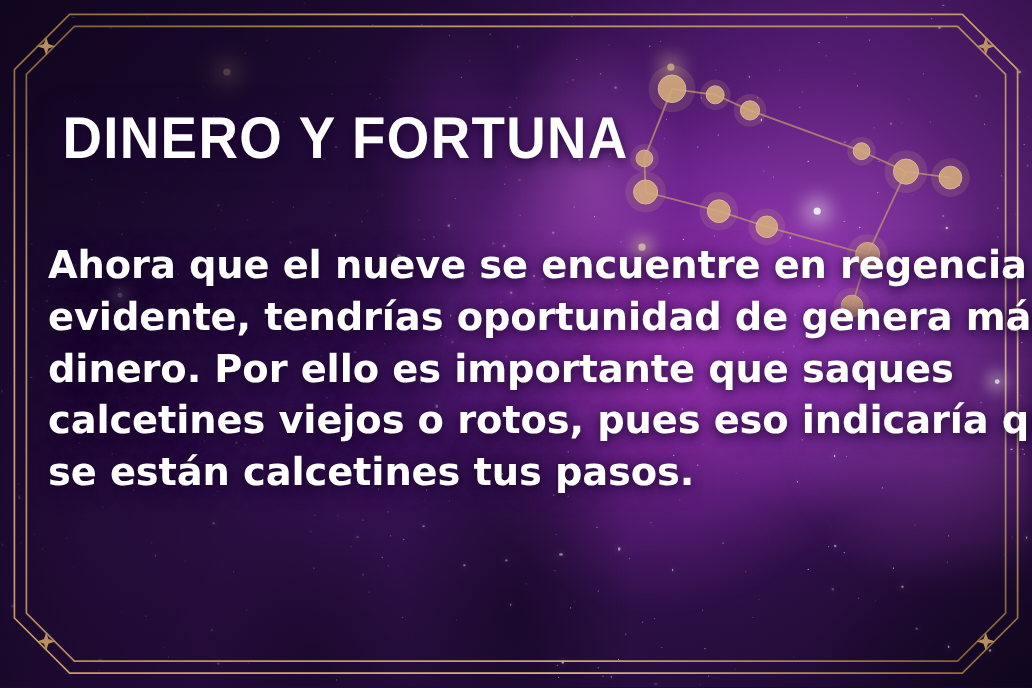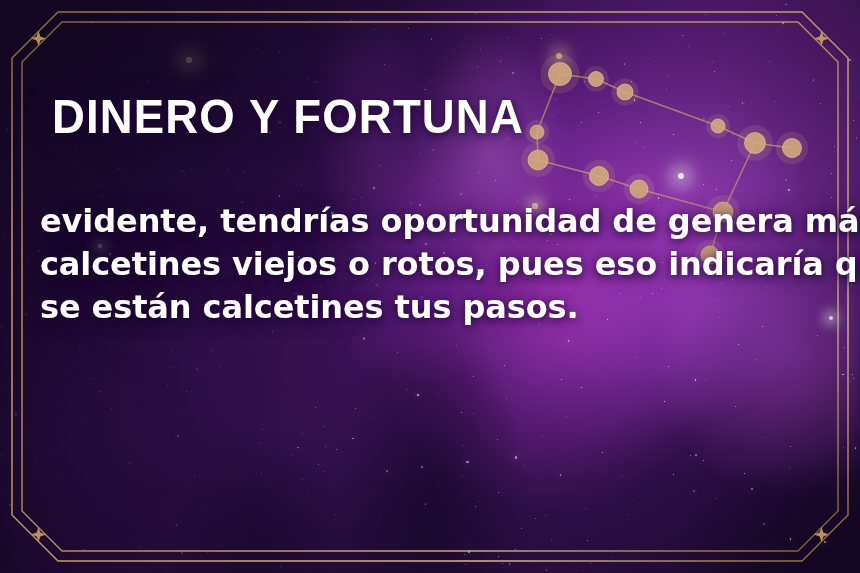--- a/index.html
+++ b/index.html
@@ -597,19 +597,21 @@
           <g>
             <path d="M821.5,527 L823.4,532.6 L829,534.5 L823.4,536.4 L821.5,542 L819.6,536.4 L814,534.5 L819.6,532.6 Z" fill="#c9a063" opacity=".9"></path>
           </g>
         </g>
     </svg>
   </div>
 
   <div id="content">
     <div id="title">DINERO Y FORTUNA</div>
     <div id="body-copy">
+        <span class="ln">Ahora que el nueve se encuentre en regencia</span>
         <span class="ln">evidente, tendrías oportunidad de genera más</span>
+        <span class="ln">dinero. Por ello es importante que saques</span>
         <span class="ln">calcetines viejos o rotos, pues eso indicaría que</span>
         <span class="ln">se están calcetines tus pasos.</span>
       </div>
   </div>
 
 </div>
 
 </body></html>

